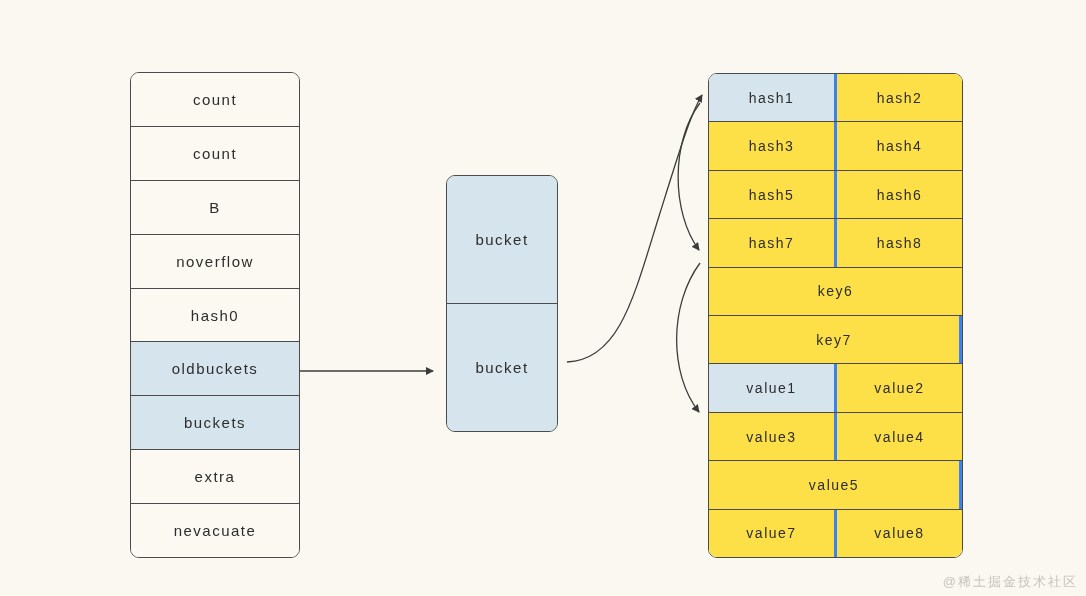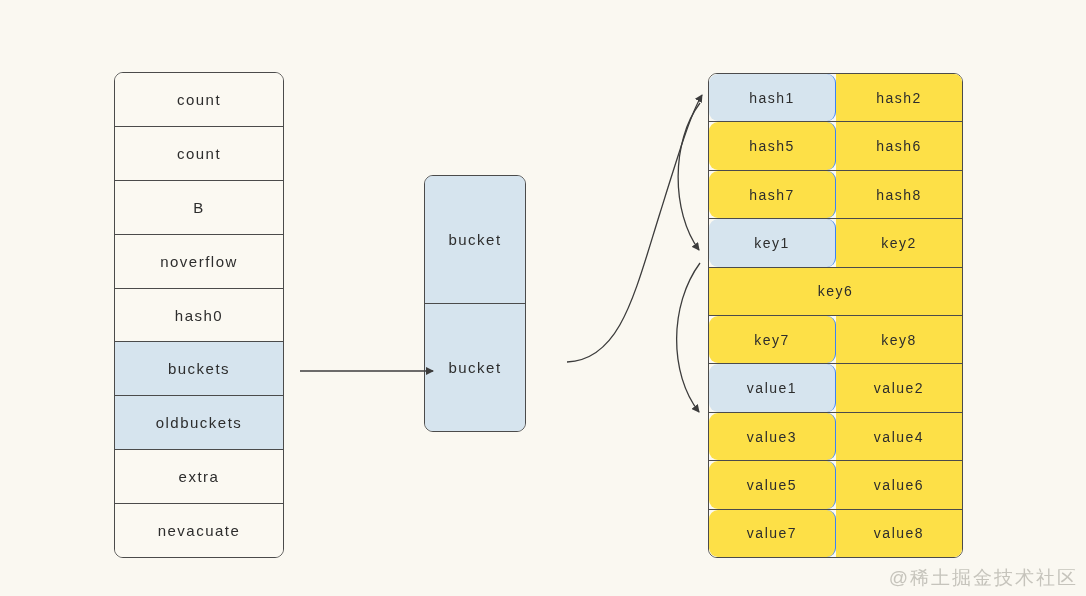--- a/index.html
+++ b/index.html
@@ -31,126 +31,124 @@
     justify-content:center;
     border-bottom:1px solid #4b4b4b;
     font-size:15px;
     letter-spacing:1.5px;
     color:#2d2d2d;
     background:#fbf9f2;
   }
   .row:last-child{border-bottom:none;}
   .hl{background:#d6e4ee;}
   
-  #hmap{left:114px;top:72px;width:170px;height:486px;}
+  #hmap{left:130px;top:72px;width:170px;height:486px;}
   
-  #bucket-array{left:424px;top:175px;width:102px;height:257px;background:#d6e4ee;}
+  #bucket-array{left:446px;top:175px;width:112px;height:257px;background:#d6e4ee;}
   #bucket-array .row{background:#d6e4ee;}
   
   #bmap{left:708px;top:73px;width:255px;height:485px;}
   #bmap .row{padding:0;font-size:14px;}
   .pair{display:flex;width:100%;height:100%;}
   .cell{
     flex:1;
     display:flex;
     align-items:center;
     justify-content:center;
     background:#fde047;
     height:100%;
   }
-  .cell.left{border-right:1px solid #3b82f6;border-radius:9px;}
+  .cell.left{border-right:3px solid #3b82f6;}
   .cell.hl{background:#d6e4ee;}
   
   #arrows{
     position:absolute;left:0;top:0;width:1086px;height:596px;
     pointer-events:none;
   }
   
   #watermark{
     position:absolute;
     right:8px;bottom:5px;
-    font-size:19px;
+    font-size:13px;
     letter-spacing:2px;
     color:#c6c4bc;
   }
 </style>
 </head>
 <body>
 
 <div class="stage">
 
   <div class="box" id="hmap">
     <div class="row">count</div>
     <div class="row">count</div>
     <div class="row">B</div>
     <div class="row">noverflow</div>
     <div class="row">hash0</div>
+    <div class="row hl">oldbuckets</div>
     <div class="row hl">buckets</div>
-    <div class="row hl">oldbuckets</div>
     <div class="row">extra</div>
     <div class="row">nevacuate</div>
   </div>
 
   <div class="box" id="bucket-array">
     <div class="row">bucket</div>
     <div class="row">bucket</div>
   </div>
 
   <div class="box" id="bmap">
     <div class="row">
         <div class="pair">
       <div class="cell left hl">hash1</div>
       <div class="cell">hash2</div>
     </div>
       </div>
     <div class="row">
         <div class="pair">
+      <div class="cell left">hash3</div>
+      <div class="cell">hash4</div>
+    </div>
+      </div>
+    <div class="row">
+        <div class="pair">
       <div class="cell left">hash5</div>
       <div class="cell">hash6</div>
     </div>
       </div>
     <div class="row">
         <div class="pair">
       <div class="cell left">hash7</div>
       <div class="cell">hash8</div>
     </div>
       </div>
     <div class="row">
         <div class="pair">
-      <div class="cell left hl">key1</div>
-      <div class="cell">key2</div>
-    </div>
-      </div>
-    <div class="row">
-        <div class="pair">
       <div class="cell">key6</div>
     </div>
       </div>
     <div class="row">
         <div class="pair">
       <div class="cell left">key7</div>
-      <div class="cell">key8</div>
     </div>
       </div>
     <div class="row">
         <div class="pair">
       <div class="cell left hl">value1</div>
       <div class="cell">value2</div>
     </div>
       </div>
     <div class="row">
         <div class="pair">
       <div class="cell left">value3</div>
       <div class="cell">value4</div>
     </div>
       </div>
     <div class="row">
         <div class="pair">
       <div class="cell left">value5</div>
-      <div class="cell">value6</div>
     </div>
       </div>
     <div class="row">
         <div class="pair">
       <div class="cell left">value7</div>
       <div class="cell">value8</div>
     </div>
       </div>
   </div>
 

